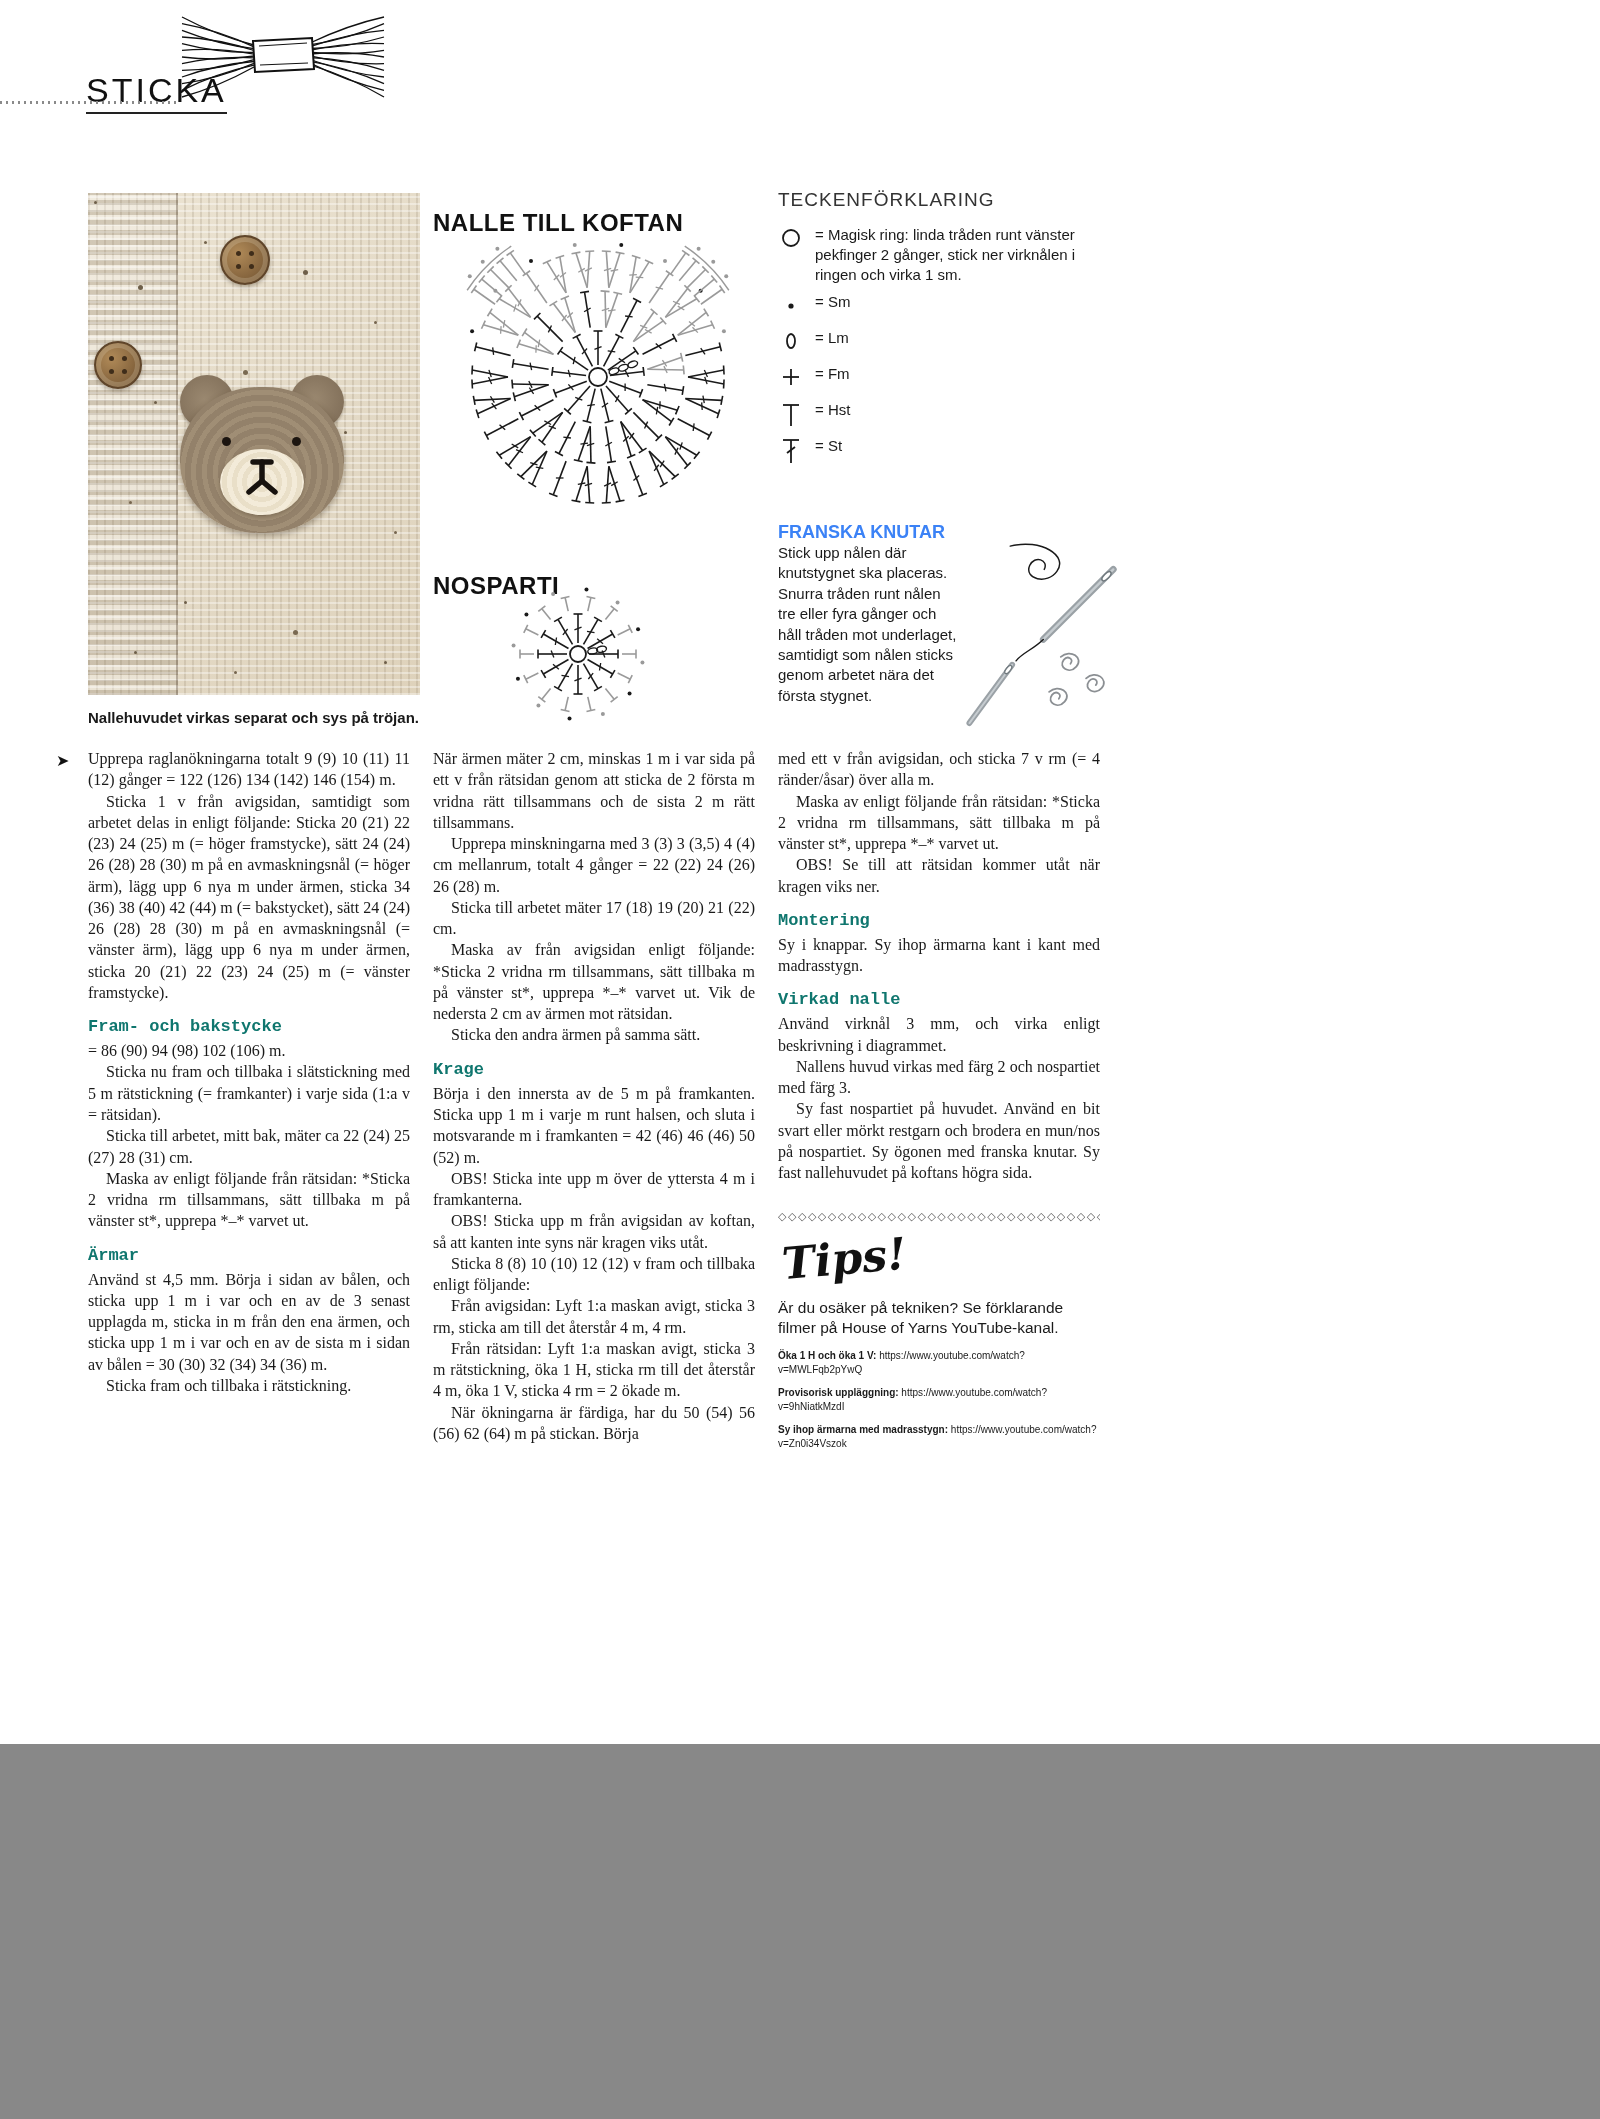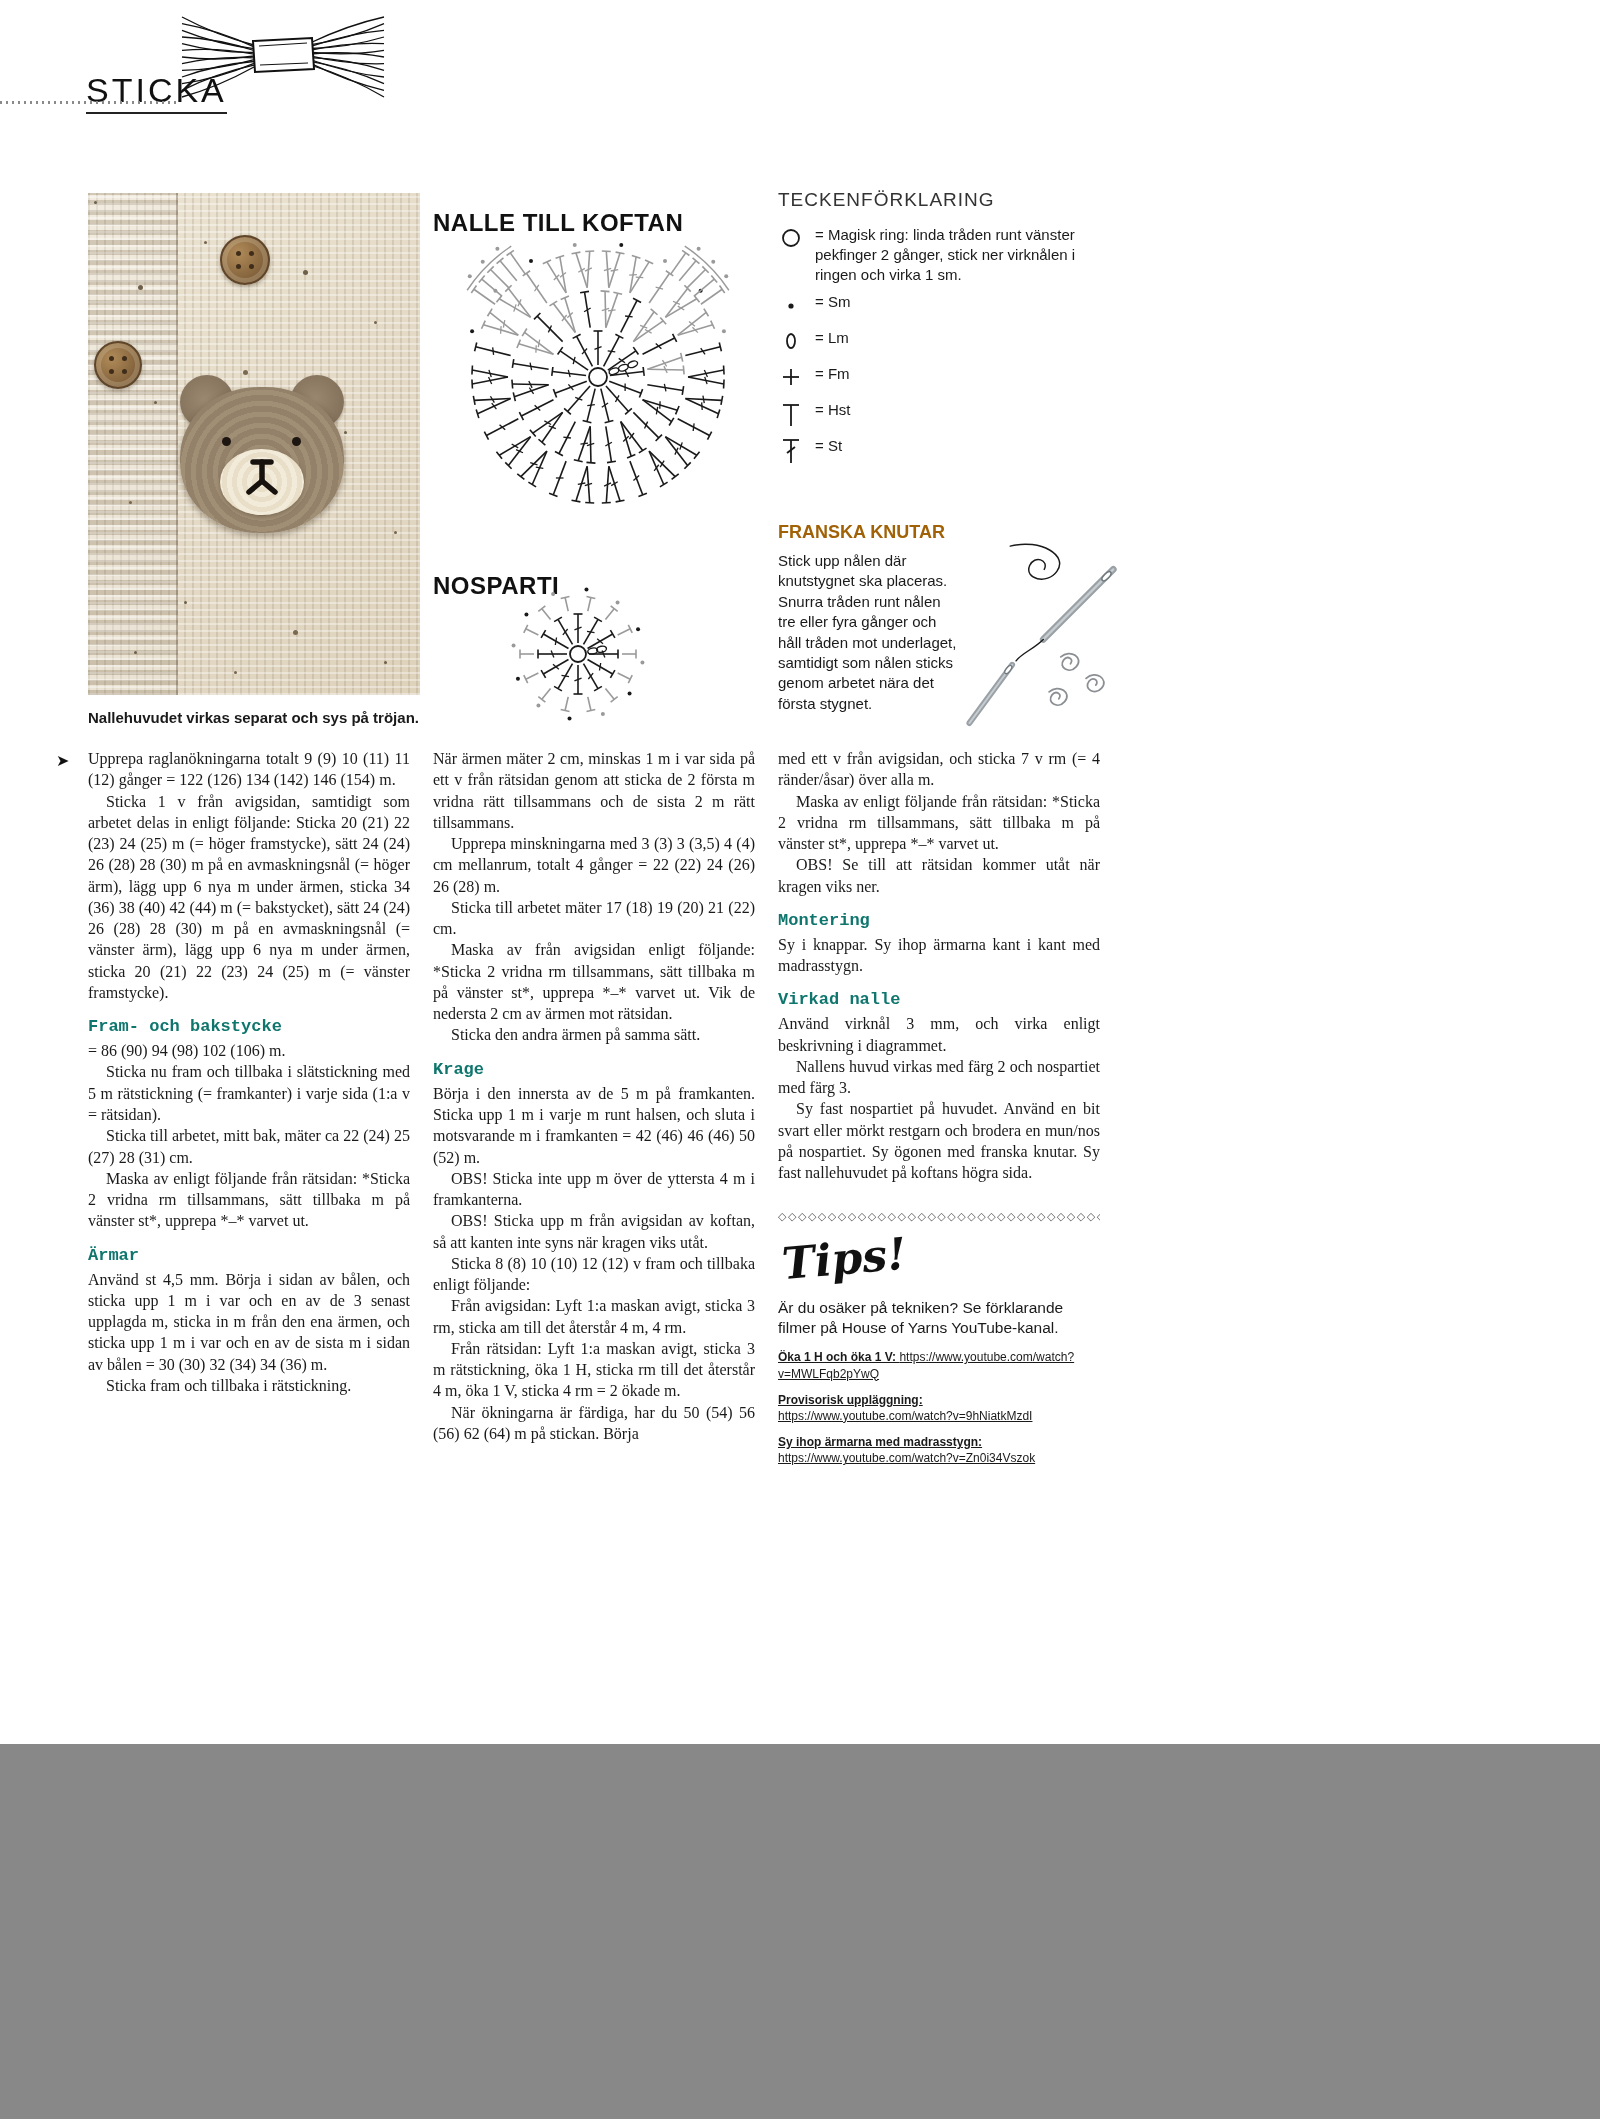--- a/index.html
+++ b/index.html
@@ -60,39 +60,39 @@
   .legend{position:absolute;left:778px;top:189px;width:340px;}
   .legend-title{font-family:"Liberation Sans",sans-serif;font-size:19px;font-weight:400;
         letter-spacing:1px;color:#333;margin:0 0 14px 0;}
   .legend-row{display:flex;gap:11px;margin-bottom:8px;align-items:flex-start;}
   .legend-sym{flex:0 0 26px;display:flex;justify-content:center;}
   .legend-label{font-family:"Liberation Sans",sans-serif;font-size:15px;line-height:1.32;
         color:#1a1a1a;max-width:275px;}
 
   
   .franska{position:absolute;left:778px;top:522px;width:200px;}
-  .franska h2{font-family:"Liberation Sans",sans-serif;font-size:18px;font-weight:700;margin:0 0 8px 0;color:#a16207;}
+  .franska h2{font-family:"Liberation Sans",sans-serif;font-size:18px;font-weight:700;margin:0 0 0 0;color:#3b82f6;}
   .franska p{font-family:"Liberation Sans",sans-serif;font-size:15px;line-height:1.36;margin:0;width:182px;}
   .needle-art{position:absolute;left:948px;top:540px;width:175px;height:195px;}
 
   
   .arrow-marker{position:absolute;left:56px;top:751px;font-size:16px;color:#111;}
   .col{position:absolute;top:748px;width:322px;}
   .col-0{left:88px;} .col-1{left:433px;} .col-2{left:778px;}
   .body-p{font-size:16px;line-height:1.33;margin:0;text-align:justify;}
   .body-p.ind{text-indent:18px;}
   .sec-head{font-family:Liberation Mono, monospace;font-size:17px;font-weight:700;
         margin:14px 0 4px 0;color:#0f766e;}
   .divider{margin:26px 0 4px 0;color:#555;font-size:11px;letter-spacing:1.5px;
         white-space:nowrap;overflow:hidden;width:322px;}
   .tips-head{display:inline-block;font-family:"DejaVu Serif",serif;font-style:italic;font-weight:700;
         font-size:44px;transform:rotate(-5deg);margin:6px 0 14px 4px;color:#111;}
   .tips-p{font-family:"Liberation Sans",sans-serif;font-size:15.5px;line-height:1.35;margin:0 0 10px 0;}
-  .tips-link{font-family:"Liberation Sans",sans-serif;font-size:12px;line-height:1.35;
-        margin:0 0 10px 0;overflow-wrap:anywhere;text-decoration:underline;}
+  .tips-link{font-family:"Liberation Sans",sans-serif;font-size:10px;line-height:1.35;
+        margin:0 0 10px 0;overflow-wrap:anywhere;}
   .tips-link strong{font-weight:700;}
 
   .pageno{position:absolute;left:86px;top:2049px;font-family:"Liberation Sans",sans-serif;
         font-size:17px;font-weight:700;}
 </style>
 </head>
 <body>
 
 <div class="page">
 

